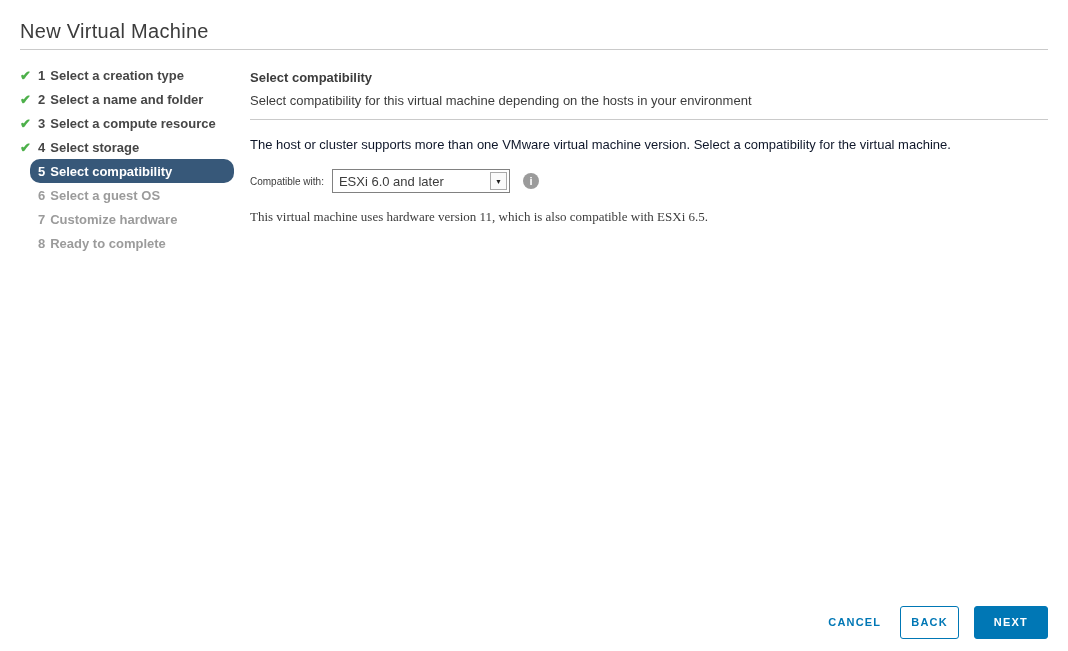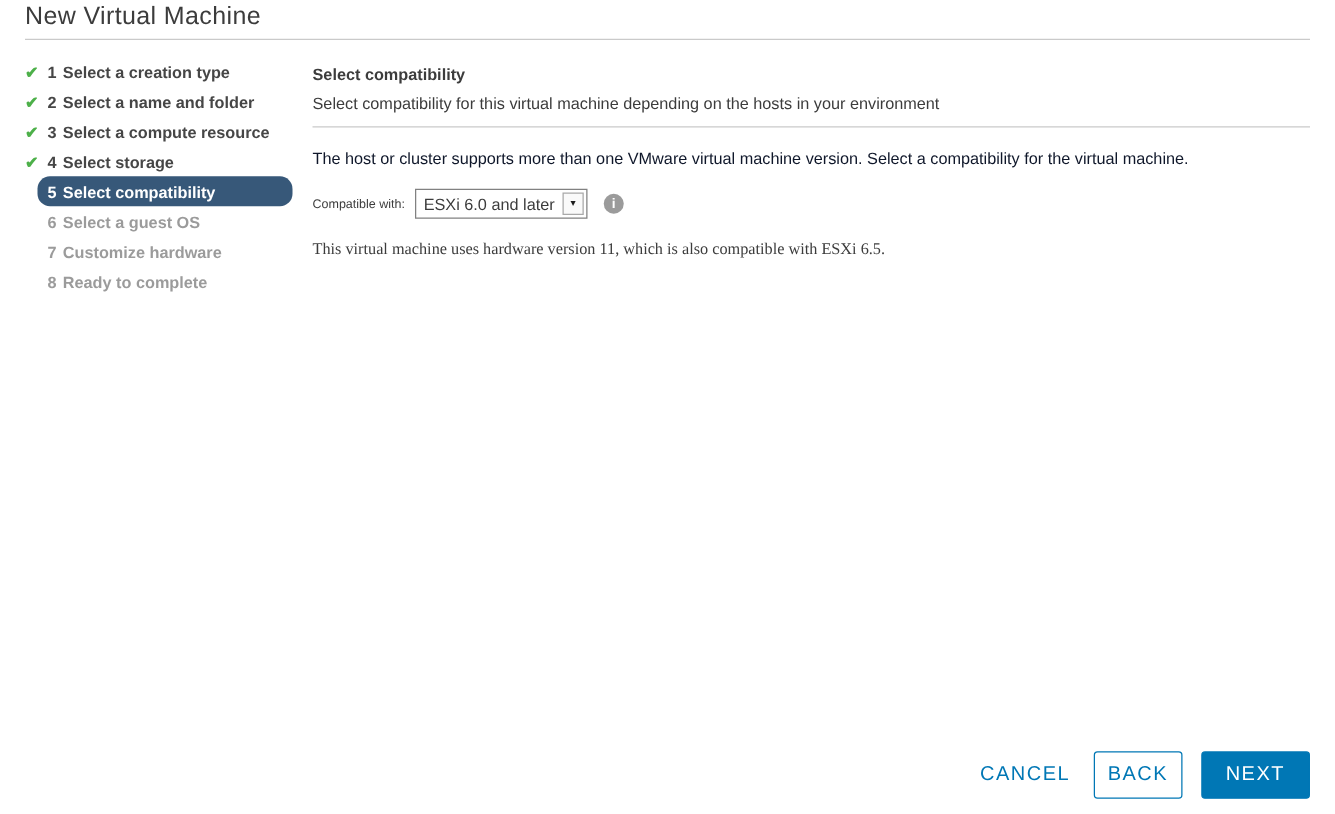--- a/index.html
+++ b/index.html
@@ -13,21 +13,21 @@
   }
   *{box-sizing:border-box;}
   html,body{margin:0;padding:0;}
   body{
     width:1068px;height:651px;overflow:hidden;background:#fff;
     font-family:"Liberation Sans", sans-serif;color:var(--text-dark);
     position:relative;
   }
   .page{padding:0 20px;}
   .title{
-    margin:0;font-size:20px;font-weight:400;
+    margin:0;padding-top:18px;font-size:20px;font-weight:400;
     letter-spacing:.3px;color:#3C3C3C;line-height:26px;
   }
   .title-rule{border:none;border-top:1px solid var(--divider);margin:5px 0 0;}
   .wizard{display:flex;margin-top:13px;}
   
   .sidebar{width:230px;flex-shrink:0;}
   .step{
     height:24px;display:flex;align-items:center;
     font-size:13px;font-weight:700;cursor:default;
   }
@@ -45,21 +45,21 @@
   .step .num{margin-right:5px;}
   
   .content{flex:1;min-width:0;}
   .content-heading{margin:7px 0 0;font-size:13px;font-weight:700;color:#3C3C3C;}
   .content-subheading{margin-top:8px;font-size:13px;color:#3C3C3C;}
   .content-rule{border:none;border-top:1px solid var(--divider);margin:11px 0 0;}
   .description{margin-top:17px;font-size:13px;color:#0f172a;}
   .form-row{margin-top:17px;display:flex;align-items:center;}
   .form-label{font-size:10px;color:#3C3C3C;}
   .combo{
-    display:flex;align-items:center;width:138px;height:24px;
+    display:flex;align-items:center;width:178px;height:24px;
     border:1px solid #818181;background:#fff;margin-left:8px;cursor:pointer;
   }
   .combo-value{
     flex:1;font-size:13px;color:#3C3C3C;padding-left:6px;
     white-space:nowrap;overflow:hidden;
   }
   .combo-btn{
     width:17px;height:18px;margin-right:2px;flex-shrink:0;
     border:1px solid #A9A9A9;background:#FAFAFA;
     display:flex;align-items:center;justify-content:center;
@@ -71,21 +71,21 @@
     font-size:11px;font-weight:700;font-style:normal;
     display:flex;align-items:center;justify-content:center;
   }
   .note{margin-top:16px;font-size:13px;color:#3C3C3C;font-family:Liberation Serif, serif;}
   
   .footer{
     position:absolute;right:20px;bottom:12px;
     display:flex;align-items:center;gap:15px;
   }
   .btn{
-    font-family:inherit;font-size:16px;font-weight:400;
+    font-family:inherit;font-size:11px;font-weight:700;
     letter-spacing:1.2px;border-radius:3px;cursor:pointer;line-height:1;
   }
   .btn-link{background:none;border:none;color:var(--accent-blue);padding:9px 4px;}
   .btn-outline{
     background:#fff;border:1px solid var(--accent-blue);
     color:var(--accent-blue);padding:10px 10px;
   }
   .btn-primary{
     background:var(--accent-blue);border:1px solid var(--accent-blue);
     color:#fff;padding:10px 19px;

